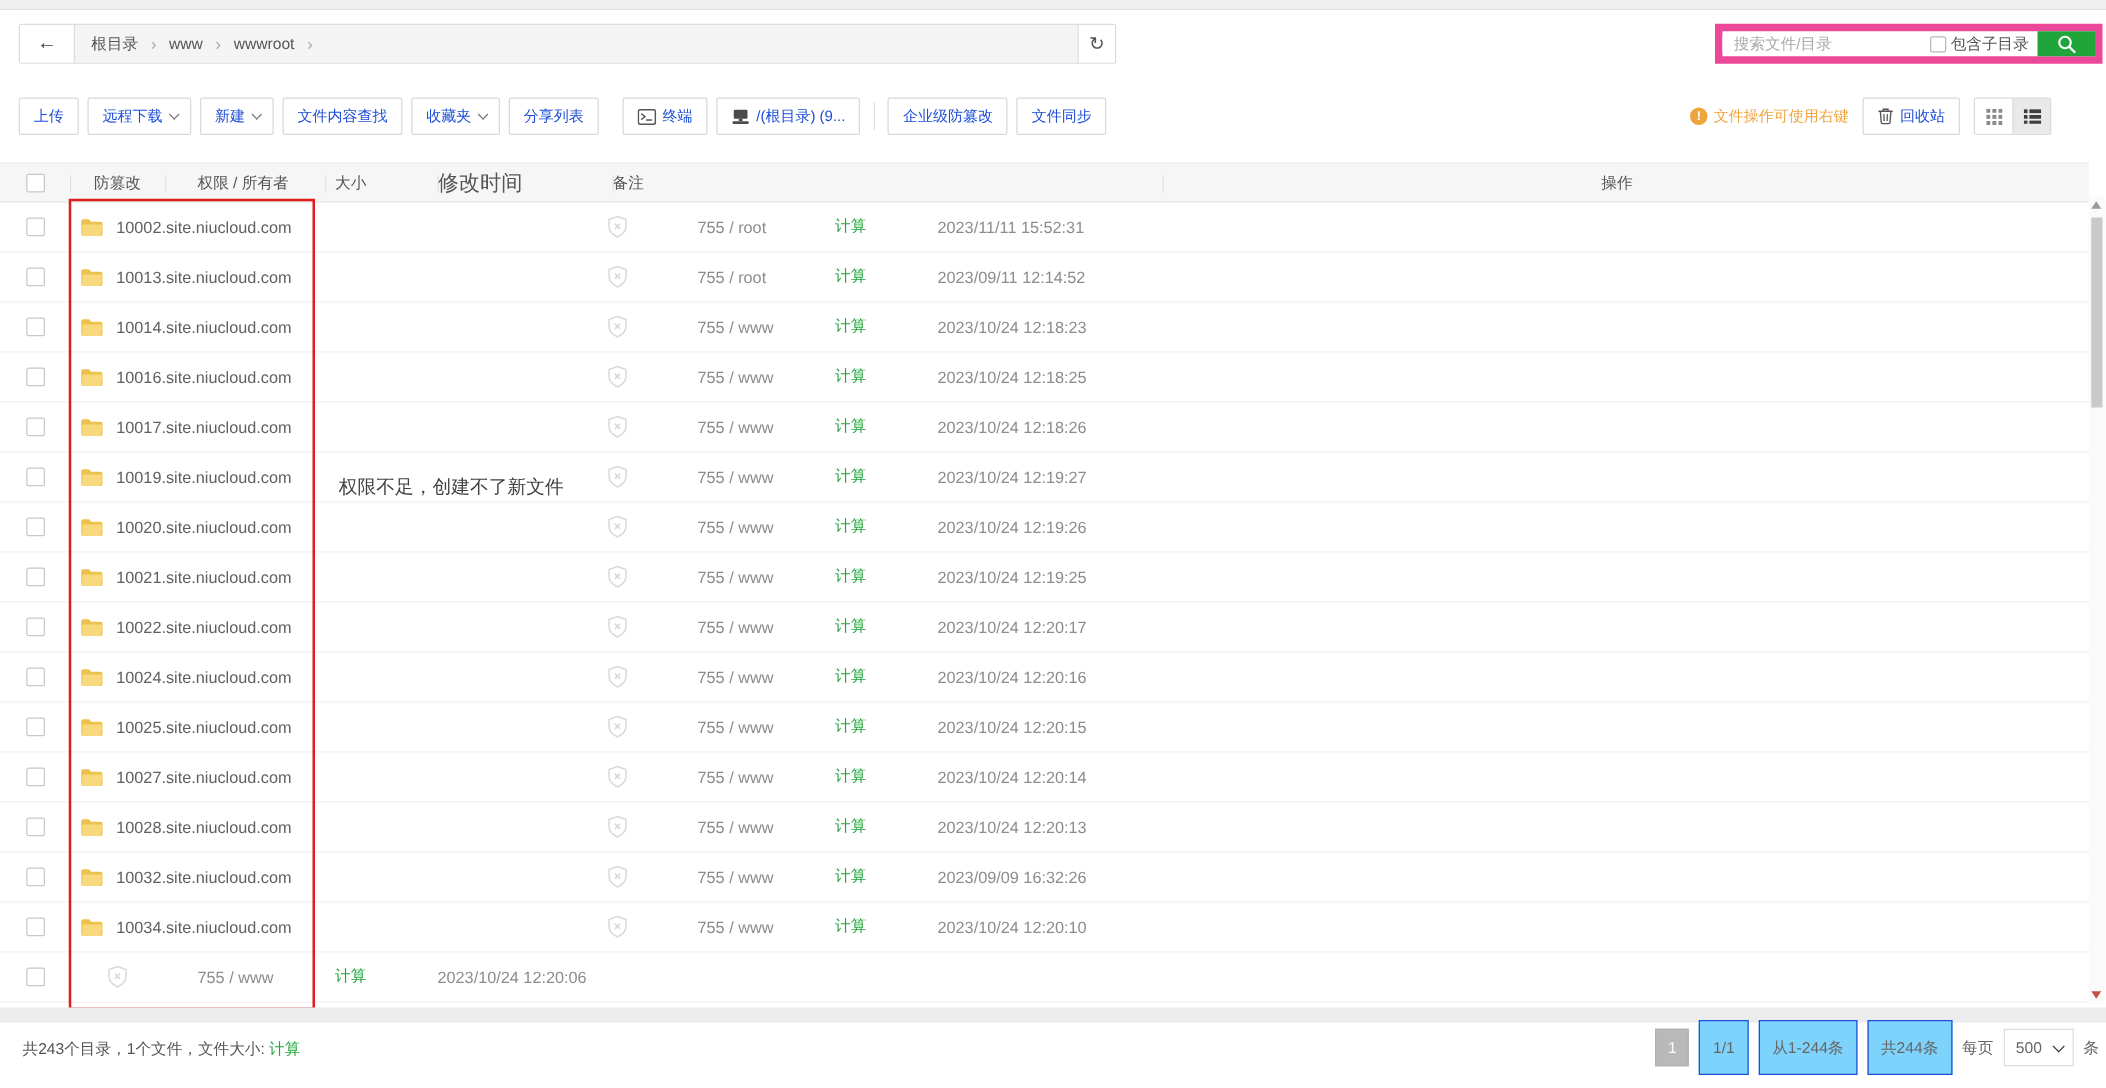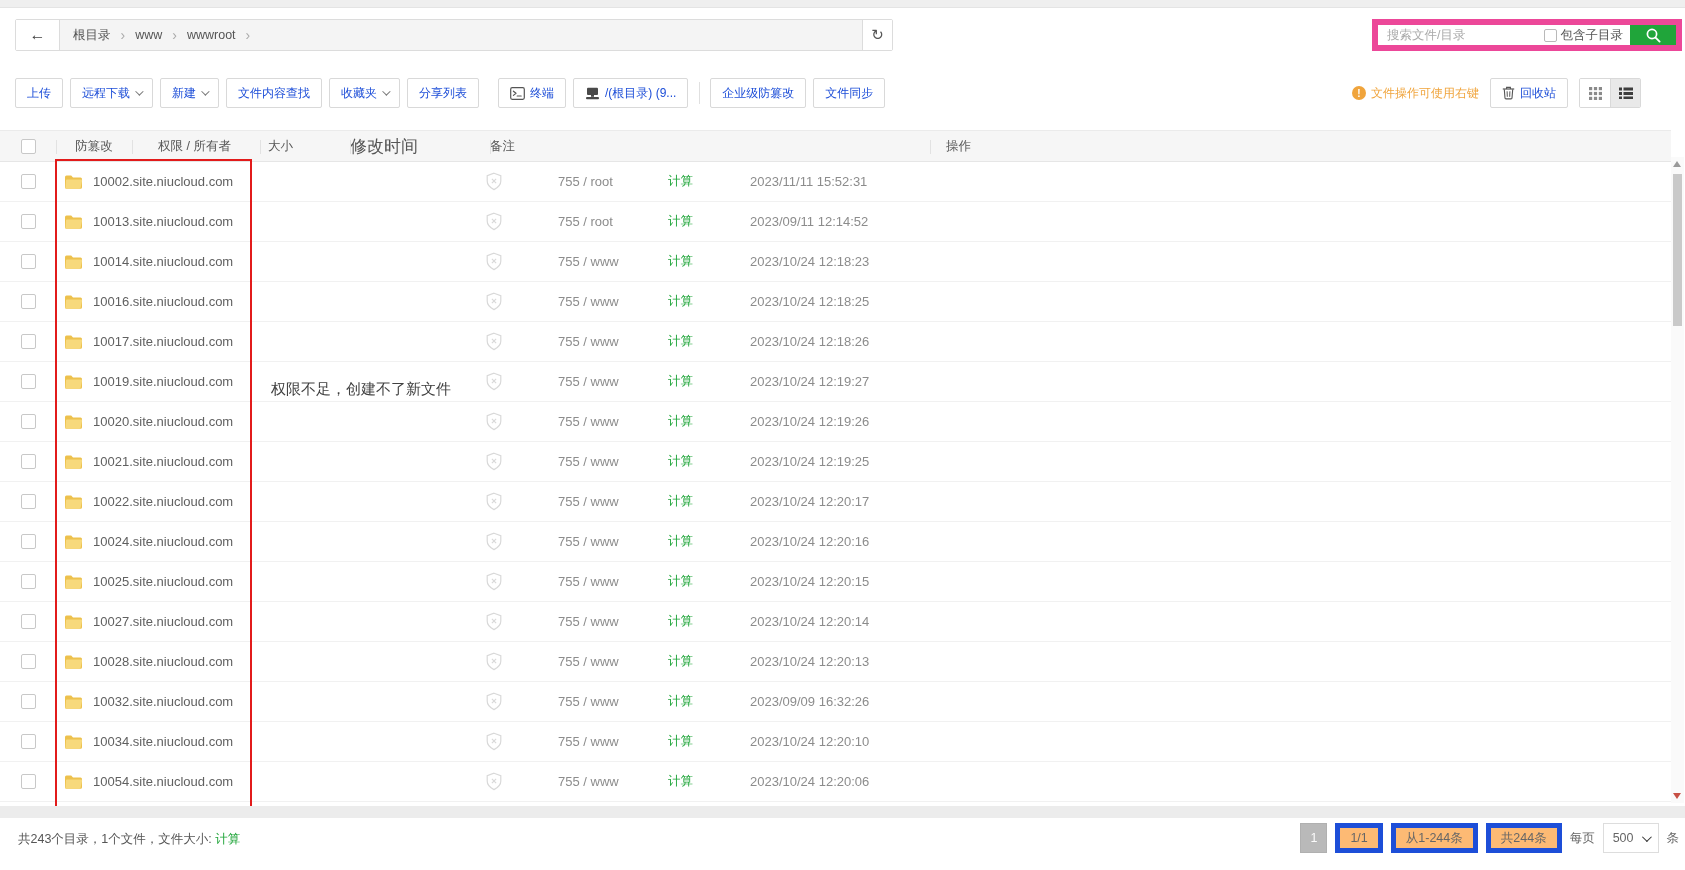--- a/index.html
+++ b/index.html
@@ -51,21 +51,21 @@
   .col-check { width:56px; padding-left:21px; display:flex; align-items:center; }
   .col-name { width:400px; display:flex; align-items:center; gap:10px; padding-left:8px; }
   .col-shield { width:76px; display:flex; justify-content:center; align-items:center; }
   .col-perm { width:128px; padding-left:26px; color:#8c8c8c; font-size:13px; }
   .col-size { width:90px; padding-left:8px; }
   .col-mtime { width:140px; color:#8c8c8c; font-size:13px; }
   .col-note { width:440px; }
   .col-action { flex:1 1 auto; text-align:right; padding-right:30px; }
   .table-header .col { position:relative; height:100%; display:flex; align-items:center; }
   .table-header .col-shield { justify-content:center; }
-  .table-header .col-action { justify-content:flex-start;padding-left:16px; }
+  .table-header .col-action { justify-content:center;padding-left:16px; }
   .table-header .col-shield::before, .table-header .col-perm::before, .table-header .col-size::before,
   .table-header .col-mtime::before, .table-header .col-note::before, .table-header .col-action::before {
     content:""; position:absolute; left:0; top:9px; width:1px; height:14px; background:#e2e2e2; }
   .cb { width:15px; height:15px; border:1px solid #c8c8c8; border-radius:2px; background:#fff; display:inline-block; cursor:pointer; }
   .fname { font-size:13px; color:#606060; cursor:pointer; }
   .size-link { color:#20a53a; font-size:12.5px; cursor:pointer; text-decoration:none; }
 
   
   .vscroll { position:absolute; right:1px; top:157px; width:13px; height:646px; background:#fafafa; }
   .sb-up { position:absolute; top:4px; left:2px; width:0; height:0; border-left:4.5px solid transparent; border-right:4.5px solid transparent; border-bottom:6px solid #9a9a9a; }
@@ -75,21 +75,21 @@
   
   .anno-rect { position:absolute; left:55px; top:159px; width:197px; height:649px; border:2px solid #e21b1b; pointer-events:none; }
   .anno-text { position:absolute; left:271px; top:380px; font-size:15px; font-weight:500; color:#404040; white-space:nowrap;text-align:center; }
 
   
   .hband { position:absolute; left:0; top:806px; width:1685px; height:12px; background:#ececec; }
   .footer-summary { position:absolute; left:18px; top:831px; font-size:12.5px; color:#555; }
   .footer-summary .size-link { font-size:12.5px; }
   .pagination { position:absolute; right:6px; top:823px; height:30px; display:flex; align-items:center; gap:8px; font-size:12.5px; color:#666; }
   .pg-current { width:27px; height:30px; background:#b9b9b9; border:1px solid #b0b0b0; color:#fbfbfb; display:flex; align-items:center; justify-content:center; cursor:default; }
-  .pg-box { height:30px; padding:0 10px; border:5px solid #1d4ed8; background:#fdba74; display:flex; align-items:center; cursor:pointer; }
+  .pg-box { height:44px; padding:0 10px; border:1px solid #1d4ed8; background:#7dd3fc; display:flex; align-items:center; cursor:pointer; }
   .pg-select { height:30px; padding:0 9px; border:1px solid #ddd; background:#fff; display:flex; align-items:center; gap:8px; cursor:pointer; }
   .sel-caret { width:7px; height:7px; border-right:1.5px solid #333; border-bottom:1.5px solid #333; transform:rotate(45deg) translateY(-2px); display:inline-block; }
 </style>
 </head>
 <body>
 
 <div class="top-strip"></div>
 
 <div class="path-bar">
   <button class="back-btn"><span>←</span></button>
@@ -610,27 +610,20 @@
     <div class="col col-size"><a class="size-link">计算</a></div>
     <div class="col col-mtime"><span>2023/10/24 12:20:10</span></div>
     <div class="col col-note"></div>
     <div class="col col-action"></div>
   </div>
 
   <div class="trow">
     <div class="col col-check">
         <span class="cb"></span>
       </div>
-    <div class="col col-name">
-      <svg width="19" height="16" viewBox="0 0 19 16">
-          <path d="M1 3 Q1 1.4 2.5 1.4 H7.2 L9 3.4 H16.5 Q18 3.4 18 4.9 V13.2 Q18 14.8 16.5 14.8 H2.5 Q1 14.8 1 13.2 Z" fill="#edc14d"></path>
-          <path d="M2.6 5.6 H17.2 Q18.4 5.6 18.1 6.8 L16.6 13.8 Q16.4 14.8 15.3 14.8 H2.5 Q1.4 14.8 1.5 13.8 L2 6.6 Q2.1 5.6 2.6 5.6 Z" fill="#f7d97c"></path>
-        </svg>
-      <span class="fname">10054.site.niucloud.com</span>
-    </div>
     <div class="col col-shield">
       <svg width="18" height="19" viewBox="0 0 18 19">
           <path d="M9 1.2 L15.8 3.6 V9 Q15.8 14.2 9 17.6 Q2.2 14.2 2.2 9 V3.6 Z" fill="none" stroke="#d9d9d9" stroke-width="1.2"></path>
           <line x1="6.9" y1="6.9" x2="11.1" y2="11.1" stroke="#d9d9d9" stroke-width="1.2"></line>
           <line x1="11.1" y1="6.9" x2="6.9" y2="11.1" stroke="#d9d9d9" stroke-width="1.2"></line>
         </svg>
     </div>
     <div class="col col-perm"><span>755 / www</span></div>
     <div class="col col-size"><a class="size-link">计算</a></div>
     <div class="col col-mtime"><span>2023/10/24 12:20:06</span></div>

